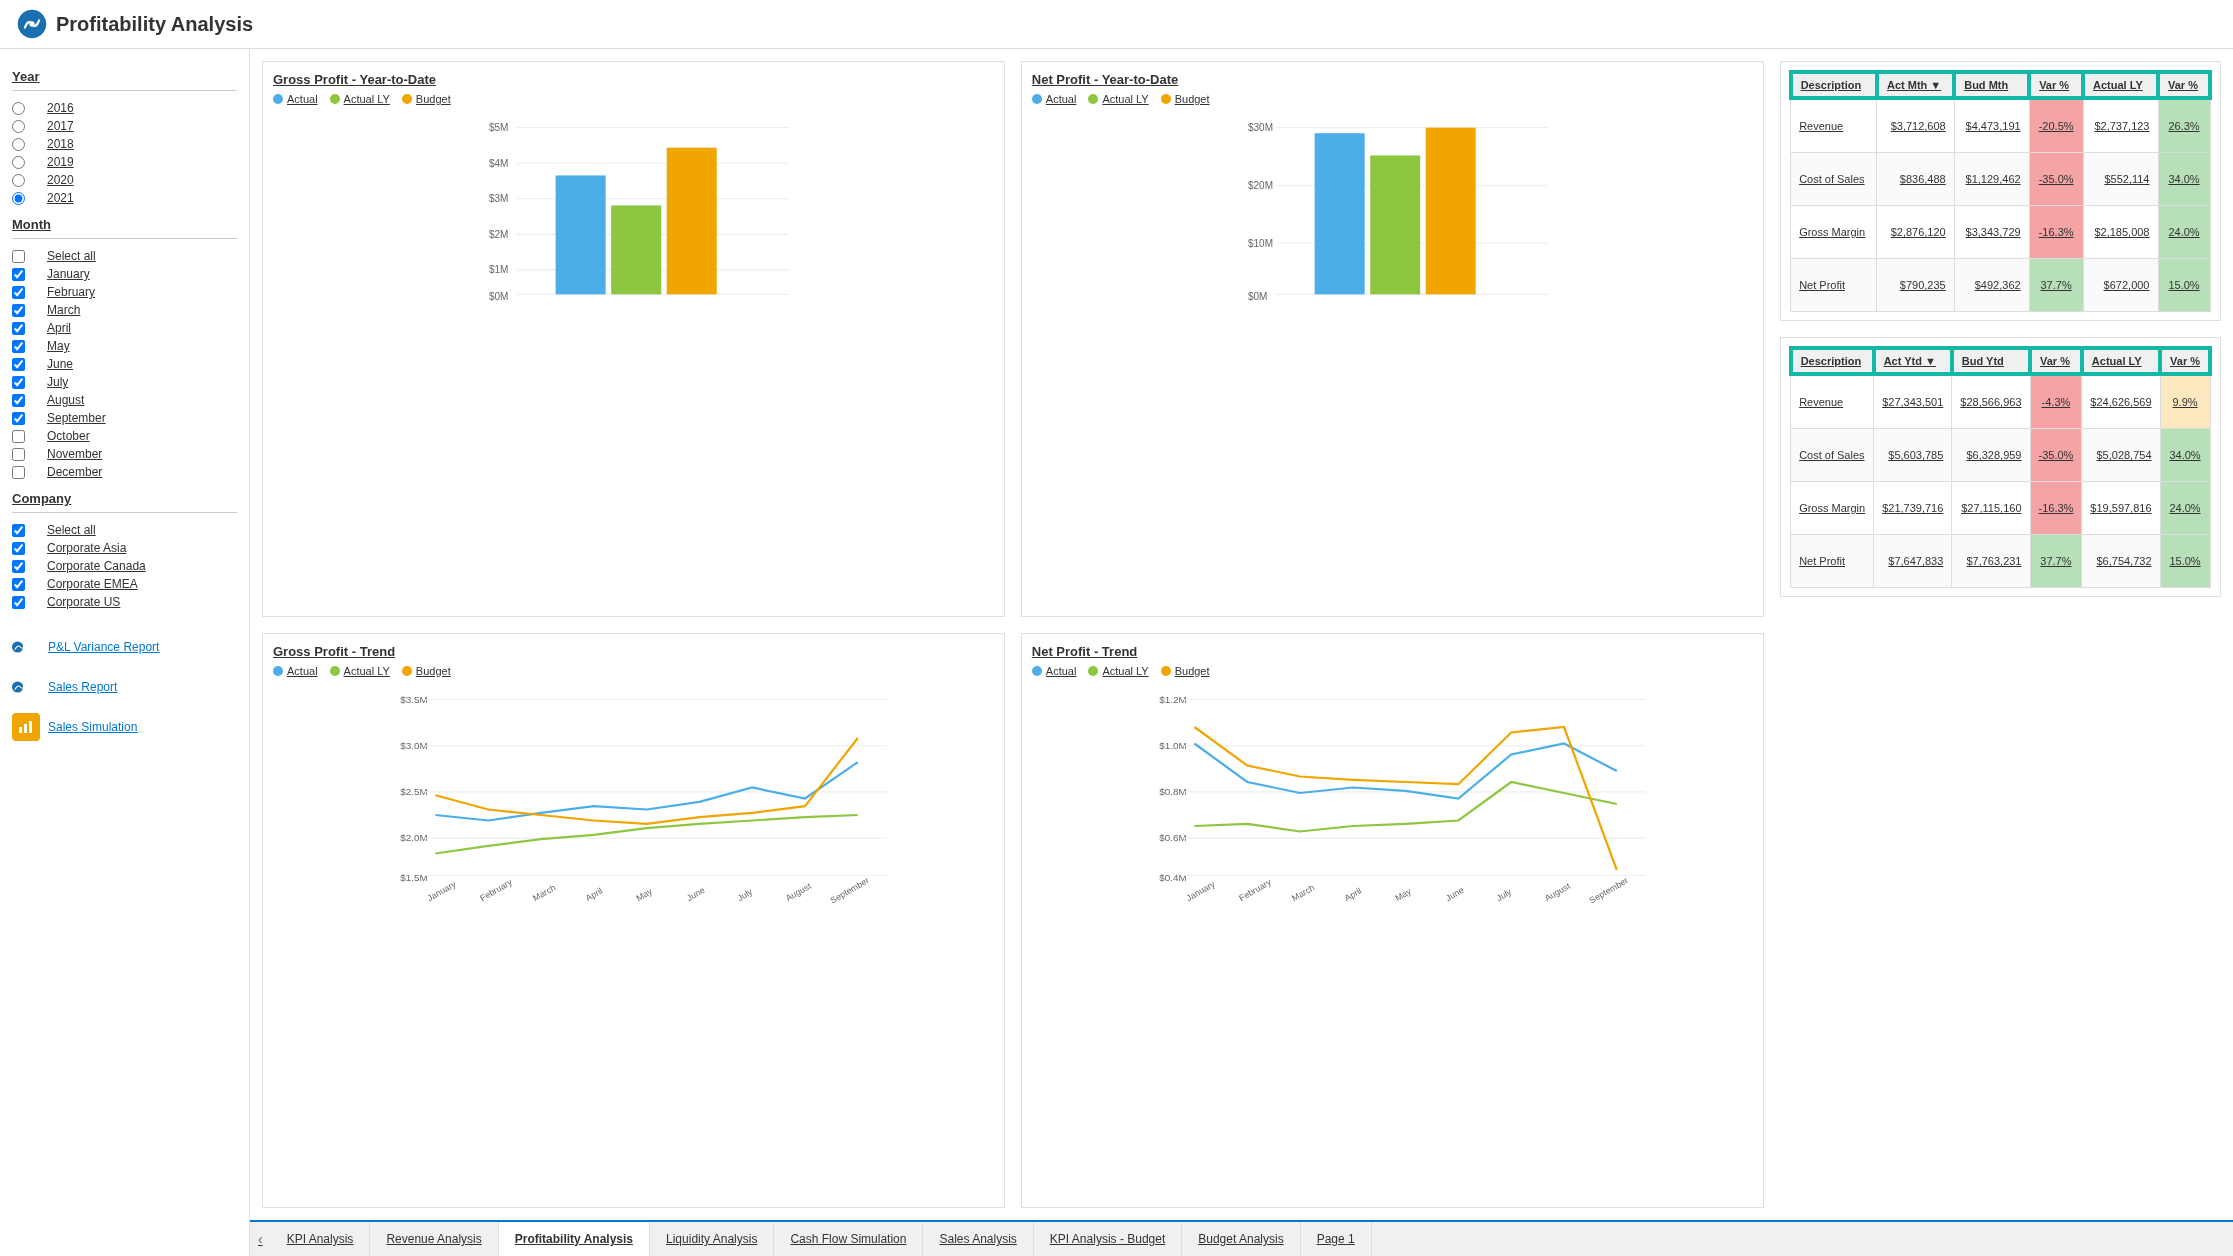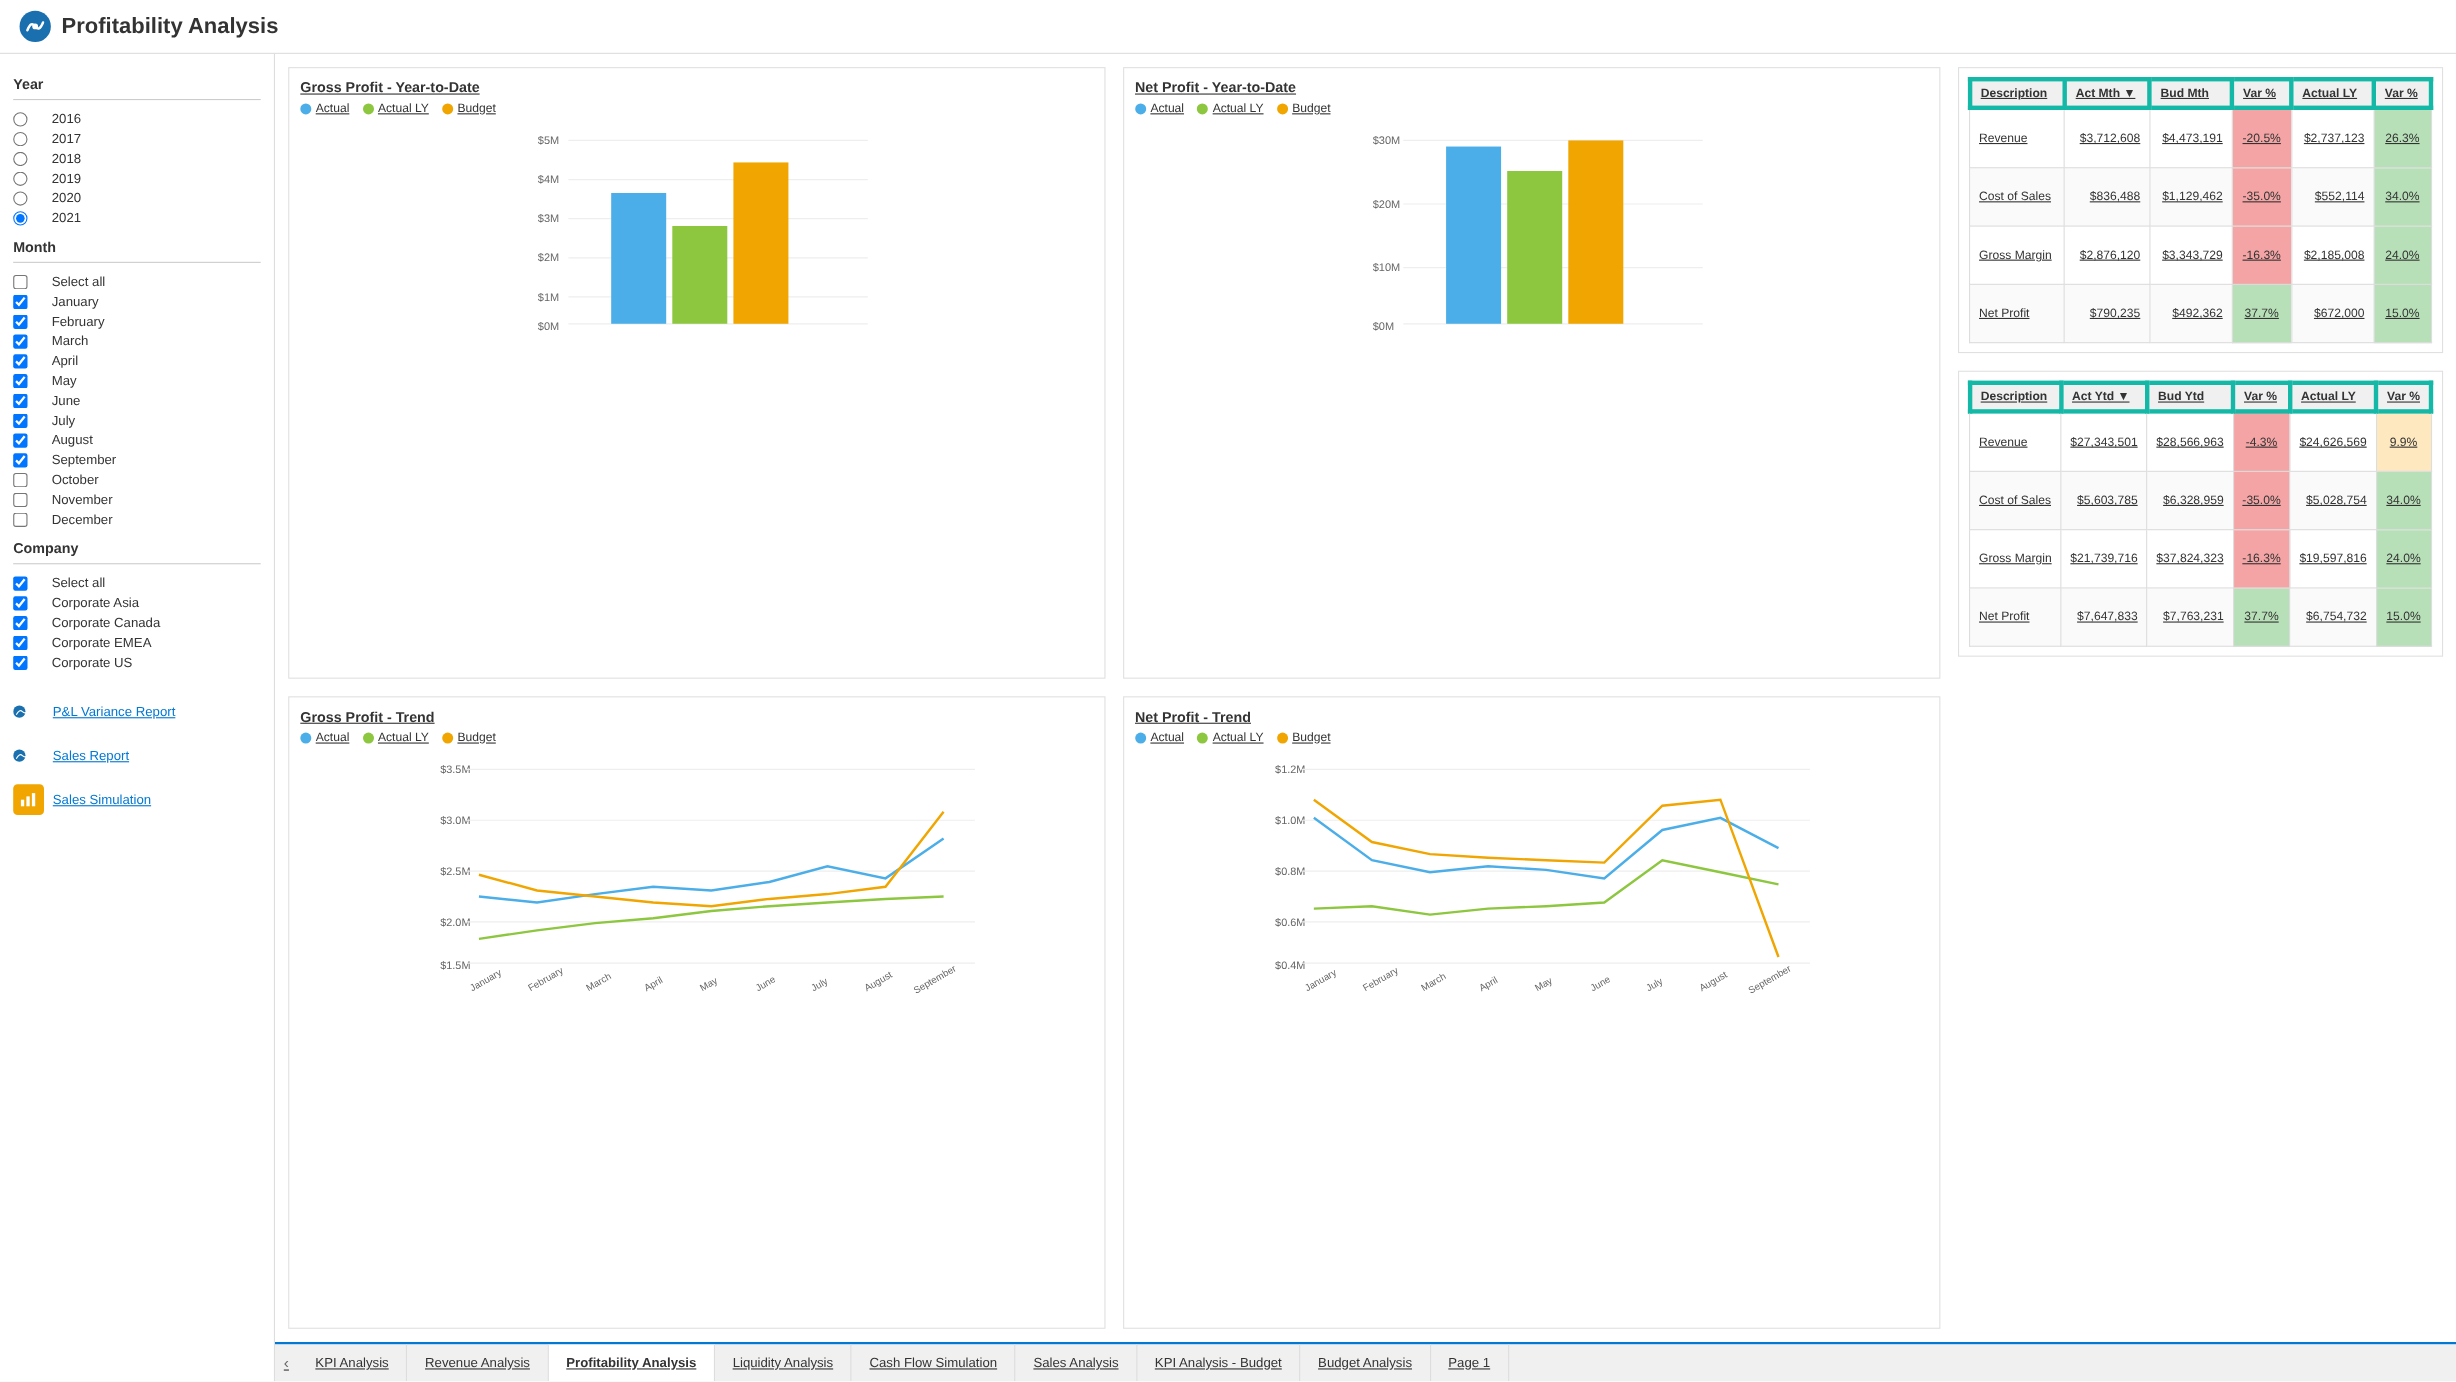--- a/index.html
+++ b/index.html
@@ -10,21 +10,21 @@
     
     .header { display: flex; align-items: center; padding: 8px 16px; border-bottom: 1px solid #ddd; background: #fff; }
     .header-logo { display: flex; align-items: center; gap: 8px; }
     .logo-icon { width: 32px; height: 32px; }
     .header-title { font-size: 20px; font-weight: 600; color: #333; }
     
     
     .main-content { display: flex; flex: 1; overflow: hidden; }
     
     
-    .sidebar { width: 250px; min-width: 250px; padding: 12px; border-right: 1px solid #ddd; background: #fff; overflow-y: auto; }
+    .sidebar { width: 250px; min-width: 250px; padding: 12px; border-right: 1px solid #ddd; background: #fff; overflow-y: auto; text-decoration: underline; }
     .sidebar-section-title { font-weight: 700; font-size: 13px; margin-bottom: 6px; margin-top: 8px; }
     .sidebar-divider { border: none; border-top: 1px solid #ccc; margin-bottom: 8px; }
     .radio-item, .checkbox-item { display: flex; align-items: center; gap: 22px; padding: 2px 0; font-size: 12px; cursor: pointer; }
     .radio-item input, .checkbox-item input { cursor: pointer; }
     .nav-link-item { display: flex; align-items: center; gap: 8px; padding: 6px 0; cursor: pointer; }
     .nav-link-text { color: #0078d4; text-decoration: underline; font-size: 12px; }
     .nav-link-icon { width: 28px; height: 28px; display: flex; align-items: center; justify-content: center; }
     .yellow-icon { width: 28px; height: 28px; background: #f0a500; border-radius: 4px; display: flex; align-items: center; justify-content: center; }
     
     
@@ -381,21 +381,21 @@
     <td>Cost of Sales</td>
     <td class="num-col">$5,603,785</td>
     <td class="num-col">$6,328,959</td>
     <td class="neg-red">-35.0%</td>
     <td class="num-col">$5,028,754</td>
     <td class="pos-green">34.0%</td>
   </tr>
                   <tr>
     <td>Gross Margin</td>
     <td class="num-col">$21,739,716</td>
-    <td class="num-col">$37,824,323</td>
+    <td class="num-col">$27,115,160</td>
     <td class="neg-red">-16.3%</td>
     <td class="num-col">$19,597,816</td>
     <td class="pos-green">24.0%</td>
   </tr>
                   <tr>
     <td>Net Profit</td>
     <td class="num-col">$7,647,833</td>
     <td class="num-col">$7,763,231</td>
     <td class="pos-green">37.7%</td>
     <td class="num-col">$6,754,732</td>

